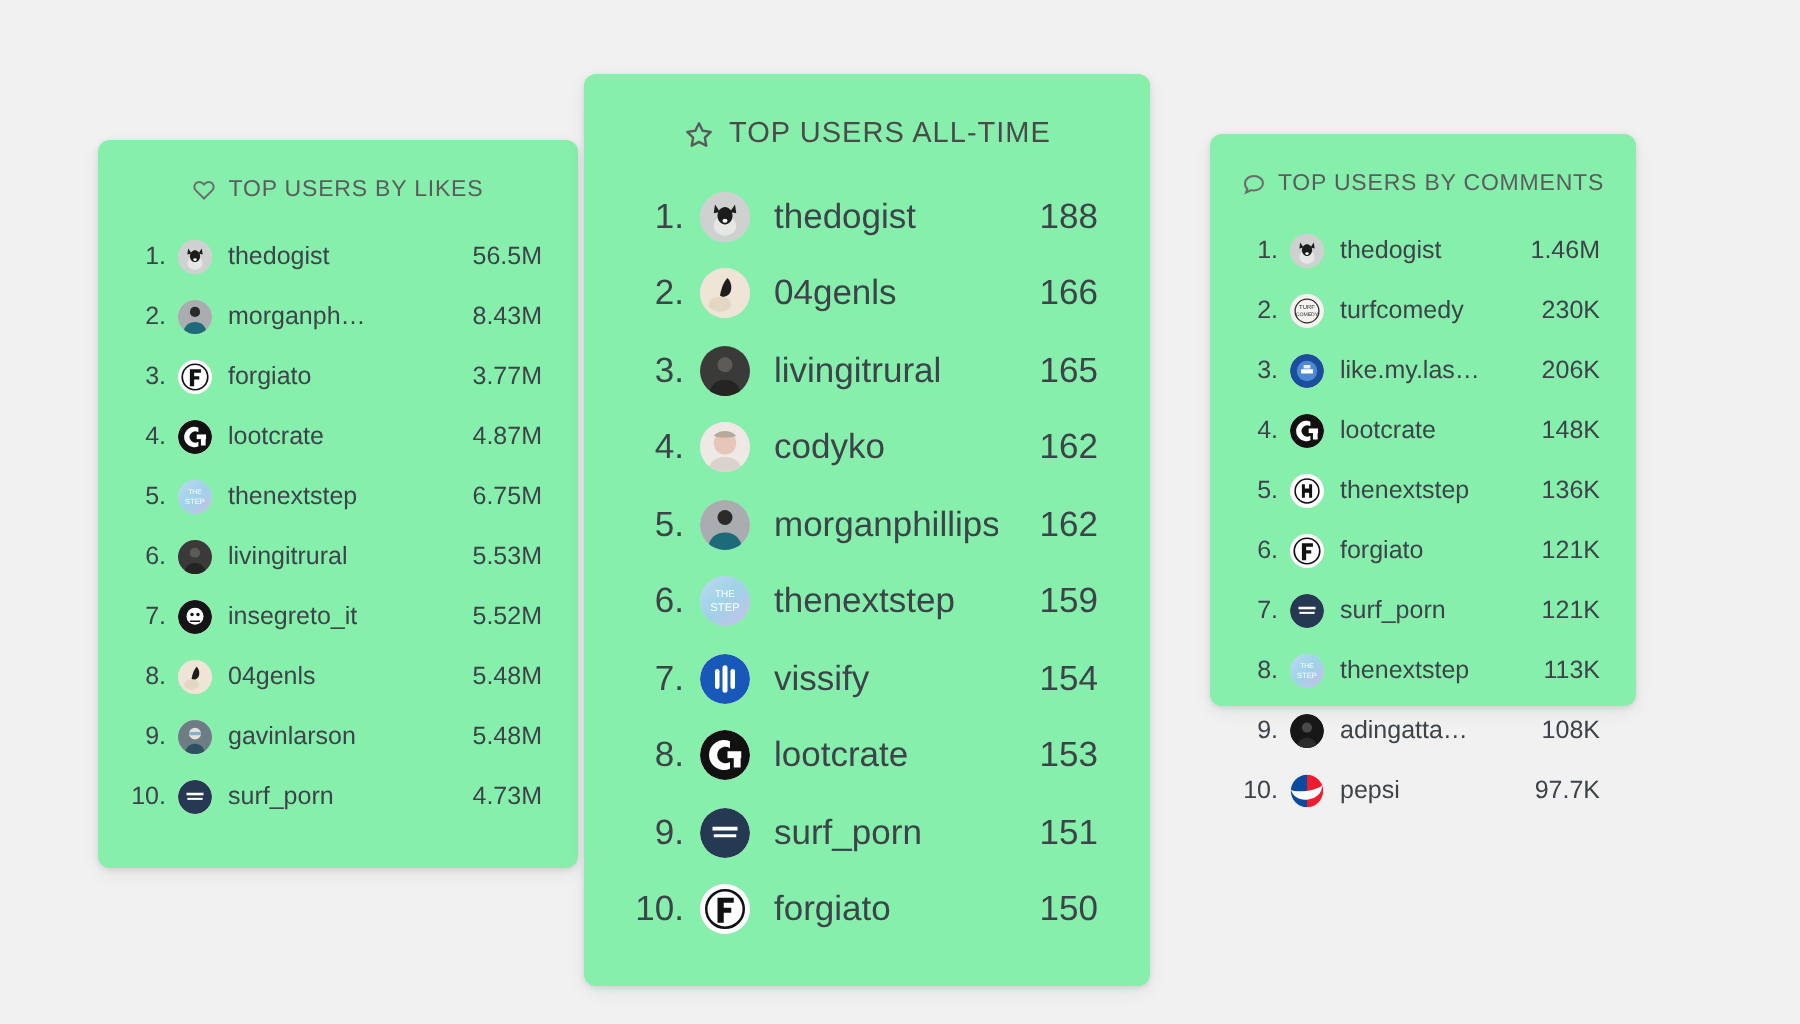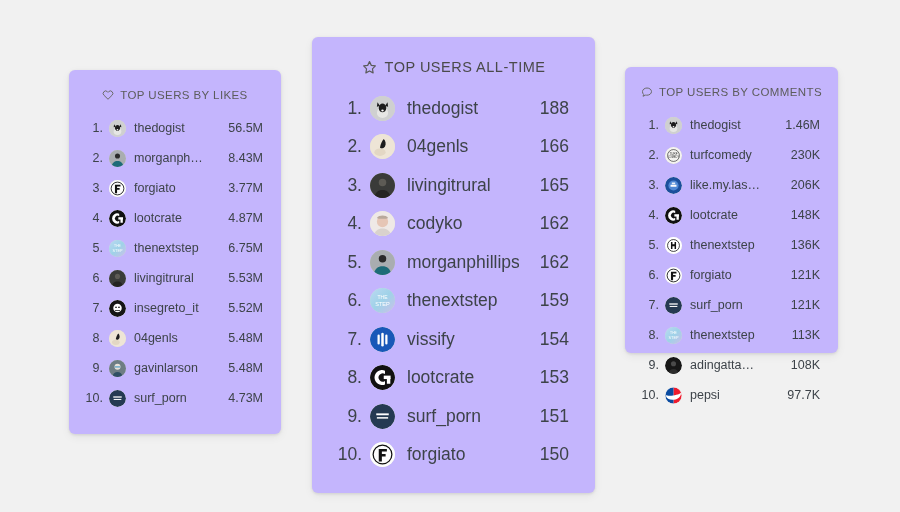--- a/index.html
+++ b/index.html
@@ -16,26 +16,25 @@
   }
 
   .board {
     position: absolute;
     inset: 0;
   }
 
   
   .card {
     position: absolute;
-    background: #c4b5fd;
+    background: #86efac;
     border-radius: 6px;
     box-shadow: 0 1px 3px rgba(0,0,0,0.10), 0 3px 10px rgba(0,0,0,0.06);
-    margin-left: 20px;
-  }
-  .card-left  { left: 49px;  top: 70px;  width: 212px; height: 364px; }
+  }
+  .card-left  { left: 49px;  top: 70px;  width: 240px; height: 364px; }
   .card-right { left: 605px; top: 67px;  width: 213px; height: 286px; }
   .card-center{ left: 292px; top: 37px;  width: 283px; height: 456px; }
 
   
   .card-header {
     display: flex;
     align-items: center;
     justify-content: center;
     gap: 6px;
     color: #5c5c5c;

